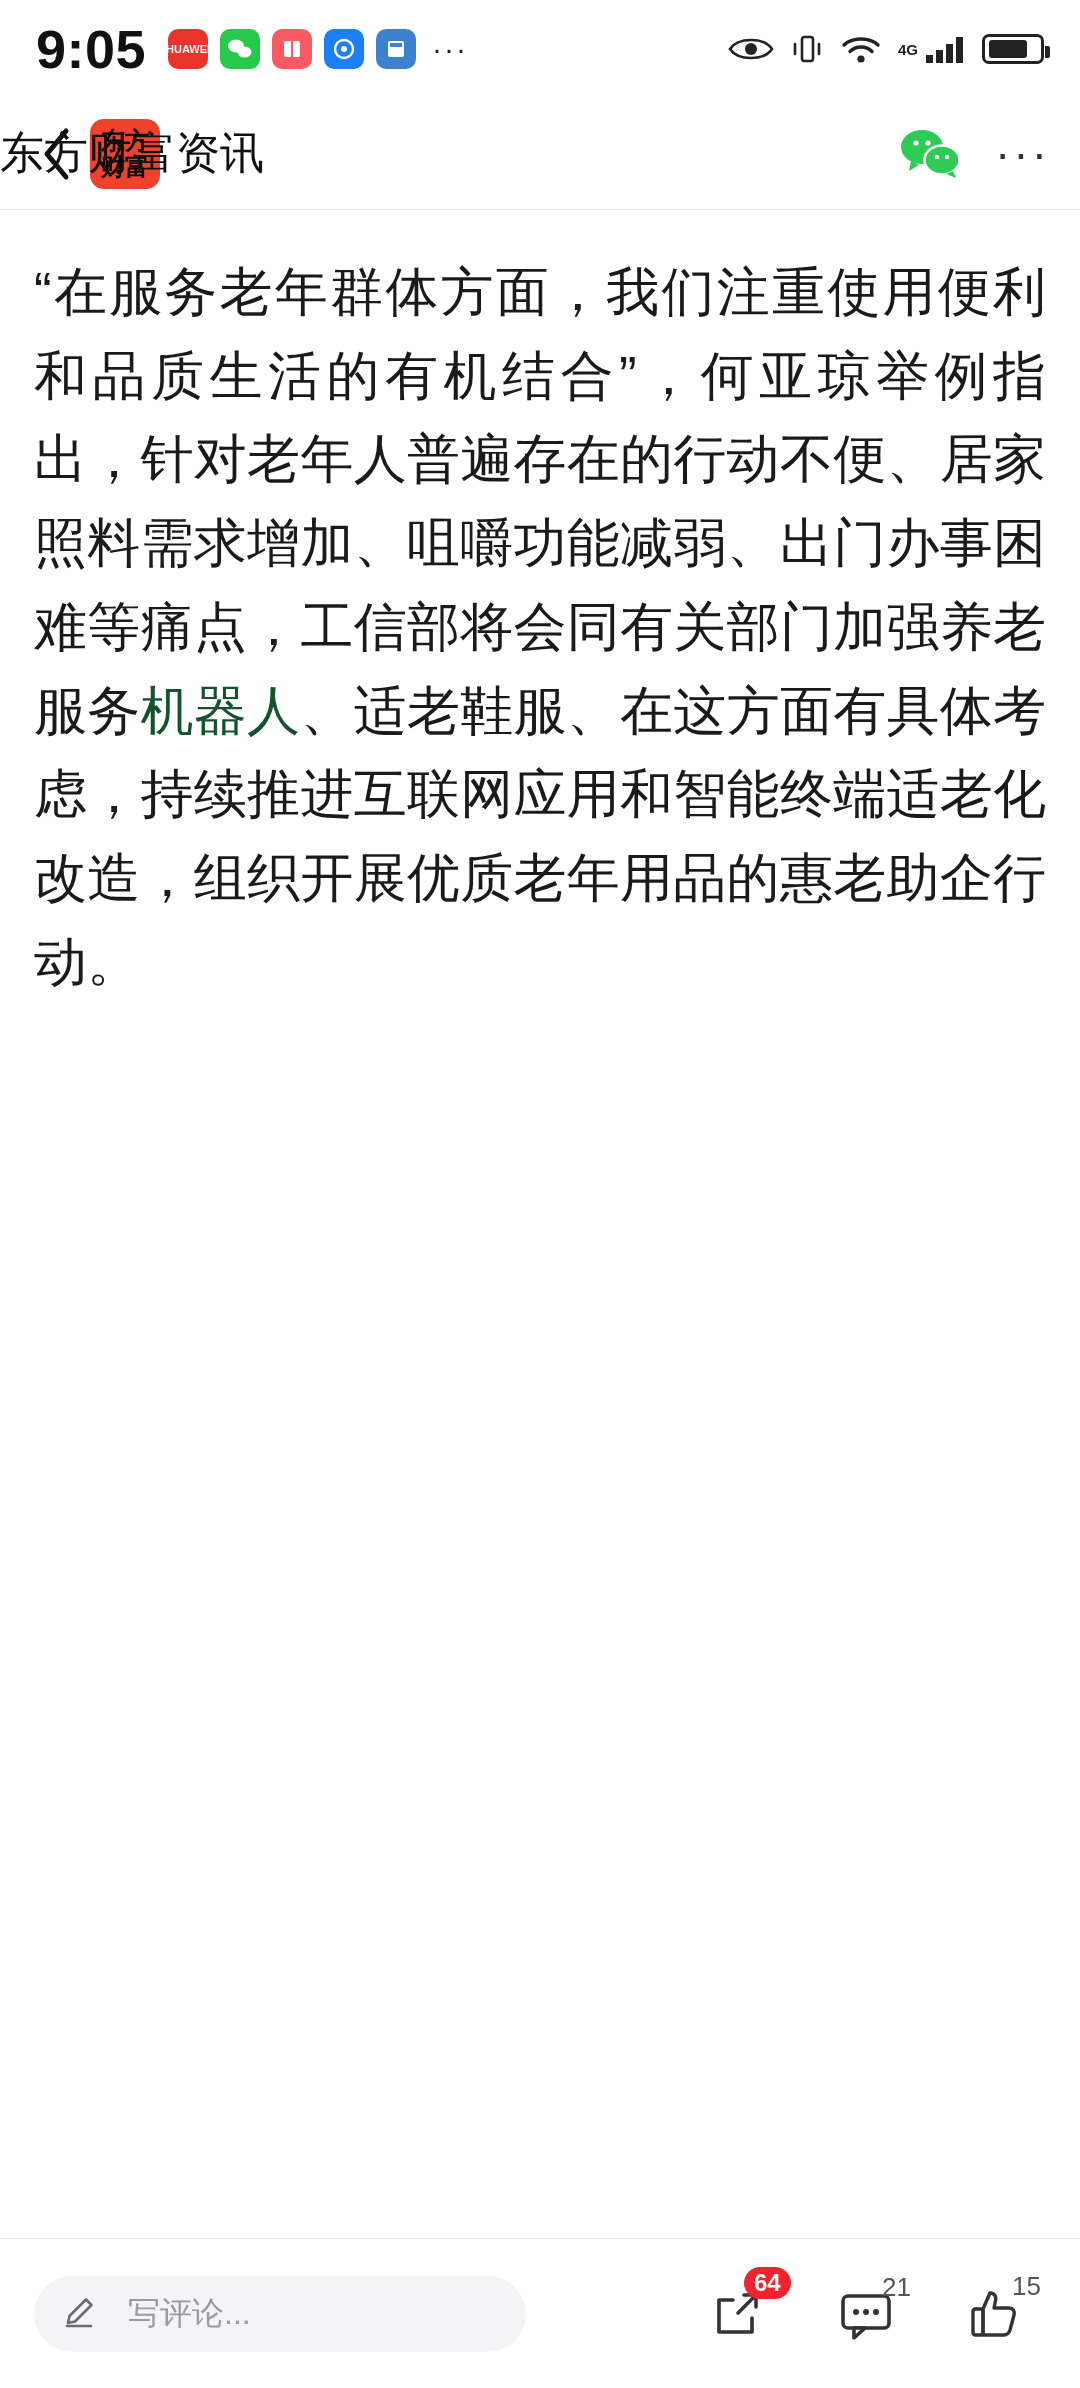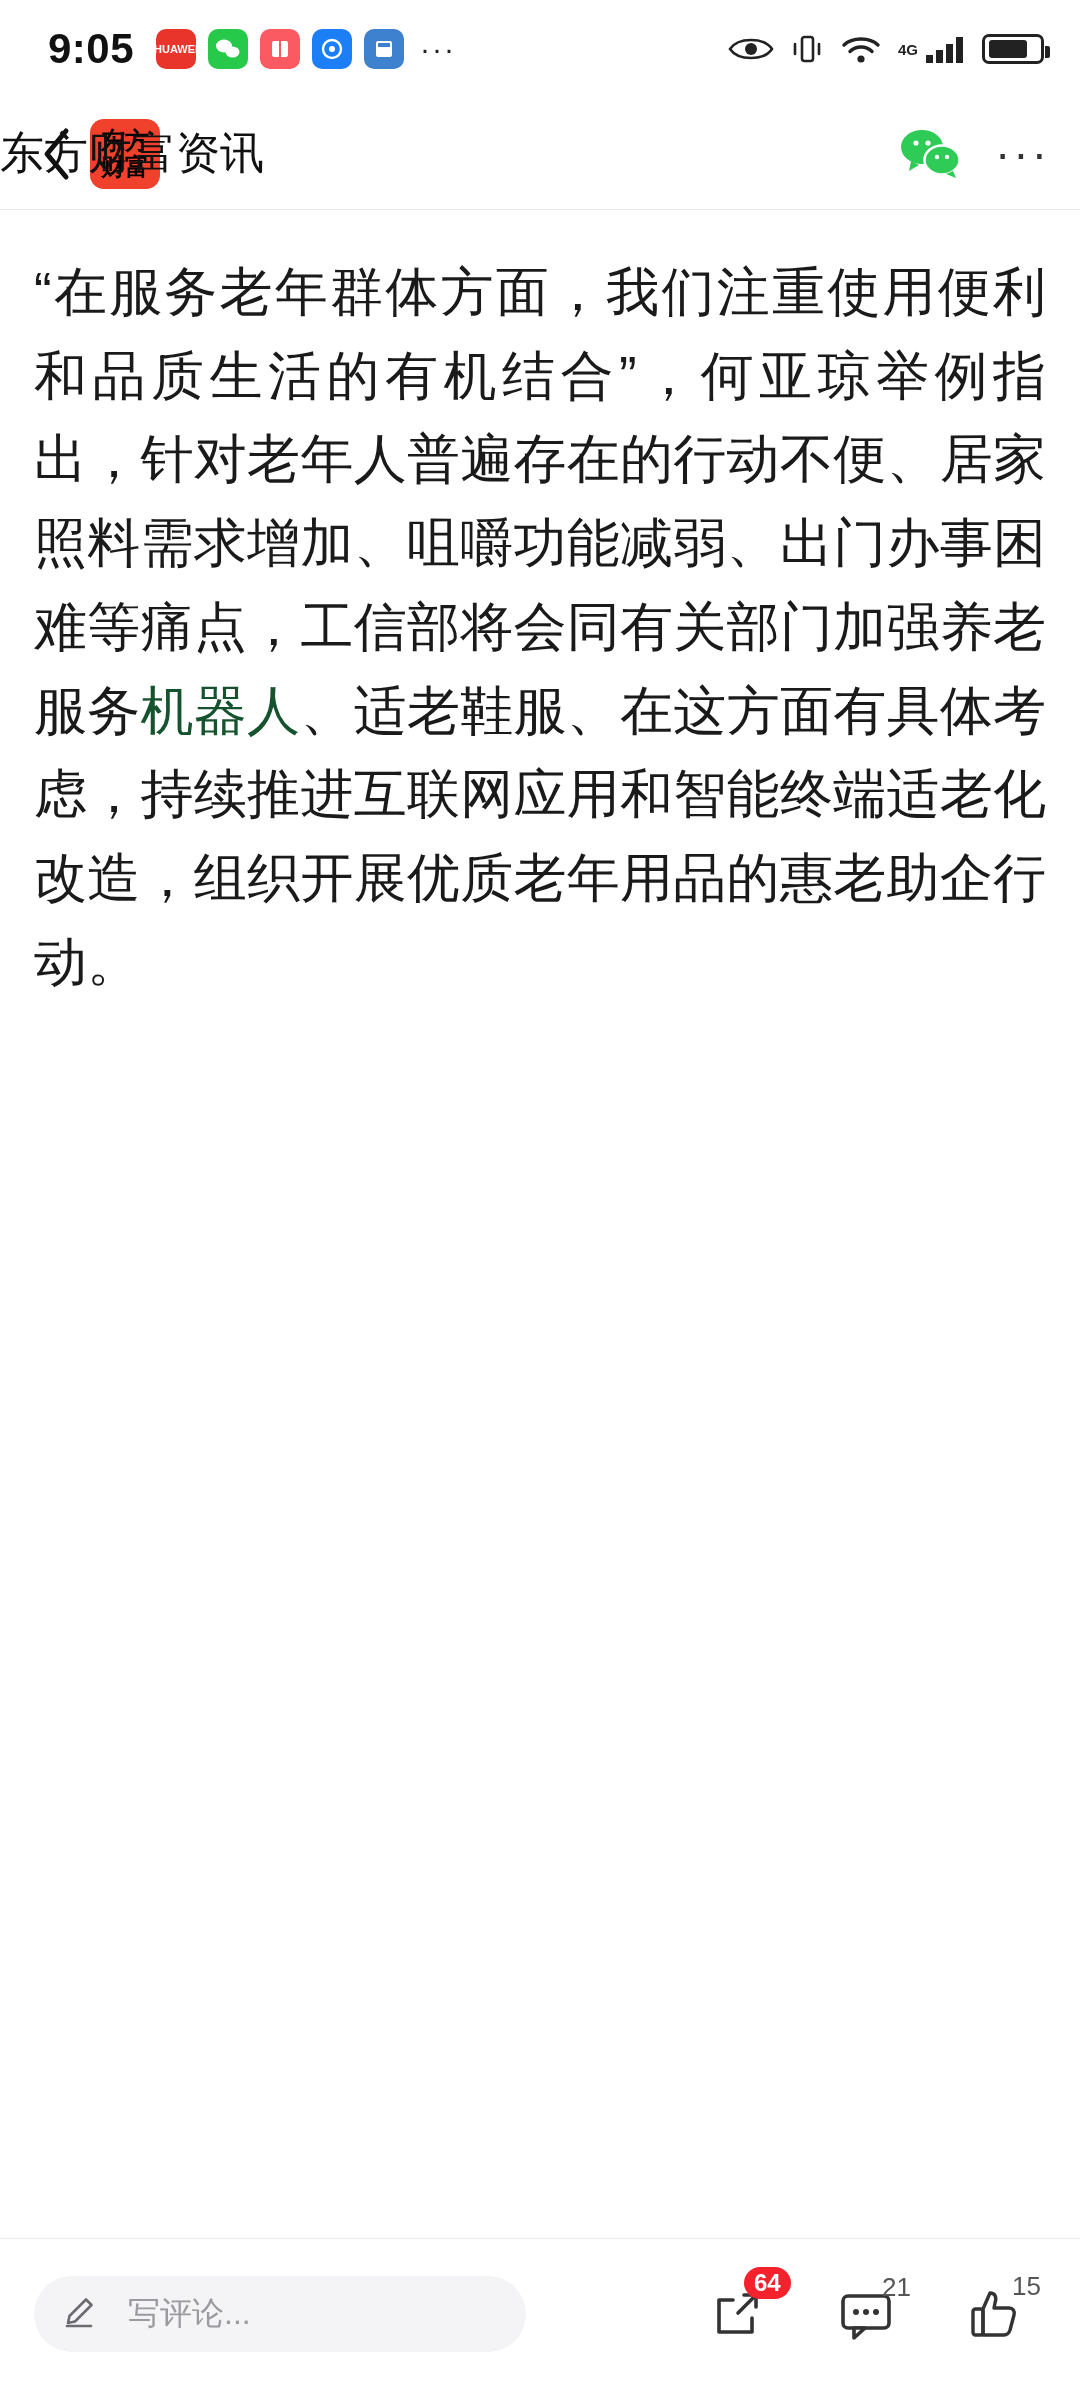--- a/index.html
+++ b/index.html
@@ -11,21 +11,21 @@
   }
   .screen { position:relative; width:1080px; height:2388px; background:#fff; }
 
   
   .statusbar {
     height:98px; width:100%;
     display:flex; align-items:center;
     padding:0 36px;
     color:#111;
   }
-  .clock { font-size:42px; font-weight:600; letter-spacing:0.5px;margin-left:12px; }
+  .clock { font-size:54px; font-weight:600; letter-spacing:0.5px; }
   .status-left-icons { display:flex; align-items:center; gap:12px; margin-left:22px; }
   .app-chip {
     width:40px; height:40px; border-radius:10px;
     display:flex; align-items:center; justify-content:center;
     font-size:11px; color:#fff; font-weight:700; overflow:hidden;
   }
   .chip-red { background:#e8342a; }
   .chip-green { background:#26c94a; }
   .chip-pink { background:#fb5a63; }
   .chip-blue { background:#1d7ff5; }

